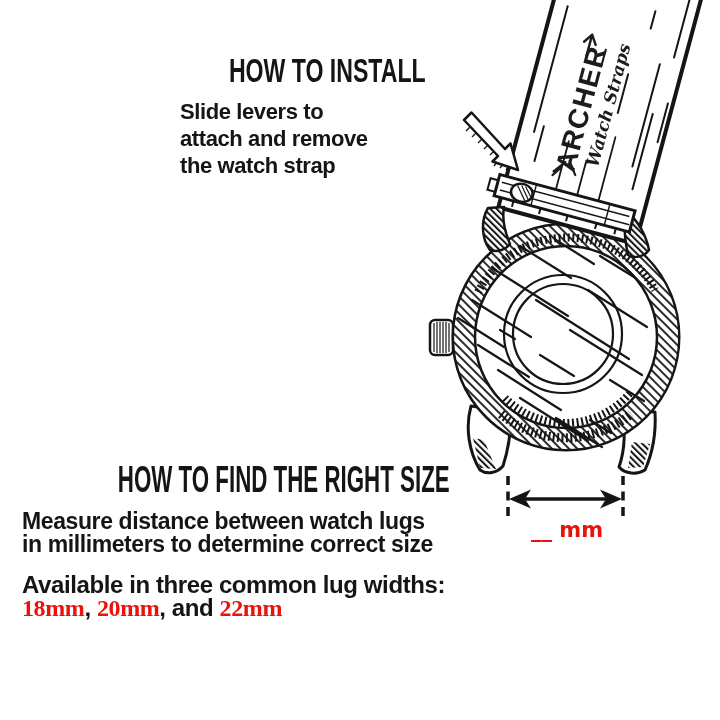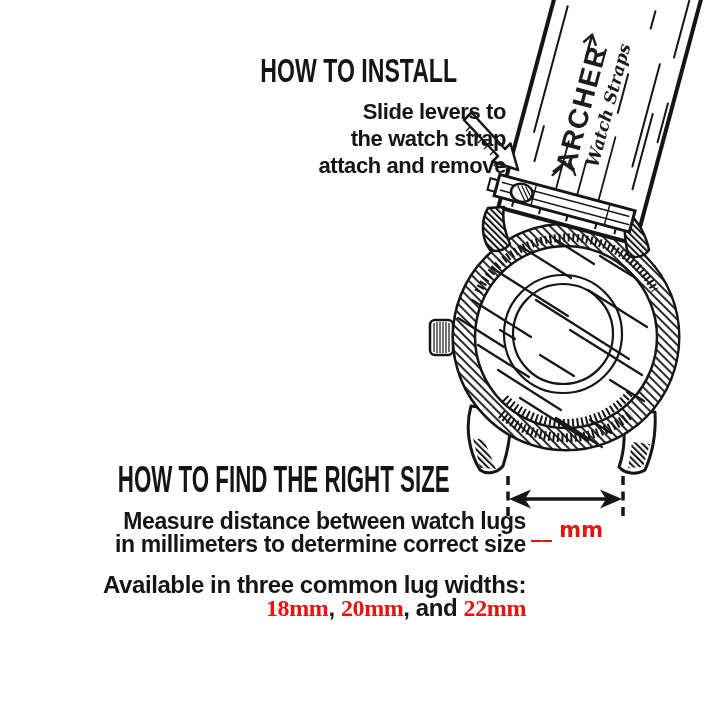--- a/index.html
+++ b/index.html
@@ -1,19 +1,19 @@
 <!DOCTYPE html>
 <html><head>
 <meta charset="utf-8">
 <style>
   html,body{margin:0;padding:0;background:#fff;}
   .canvas{position:relative;width:720px;height:720px;background:#ffffff;overflow:hidden;
           font-family:"Liberation Sans",sans-serif;color:#151515;}
   .canvas svg{position:absolute;left:0;top:0;}
-  section{position:absolute;text-align:right;}
+  section{position:absolute;text-align:left;}
   .install{left:180px;top:54px;width:326px;}
   .size{left:22px;top:462px;width:504px;}
   h1,h2{margin:0;font-weight:700;line-height:1;white-space:nowrap;color:#151515;}
   h1{font-size:33px;transform:scaleX(0.70);transform-origin:center top;}
   h2{font-size:36px;transform:scaleX(0.62);transform-origin:center top;}
   .sub{margin-top:11px;font-size:22px;line-height:27px;font-weight:700;letter-spacing:-0.4px;}
   .size .sub1{margin-top:12px;font-size:23px;line-height:23px;font-weight:700;letter-spacing:-0.4px;}
   .size .sub2{margin-top:17px;font-size:24px;line-height:23px;font-weight:700;letter-spacing:-0.4px;}
   .widths-line span{white-space:pre-wrap;}
   .red{color:#e8140c;font-family:Liberation Serif, serif;}
@@ -102,22 +102,22 @@
       <path d="M509,499 L531,489.5 L525,499 L531,508.5 Z" fill="#151515"></path>
       <path d="M622,499 L600,489.5 L606,499 L600,508.5 Z" fill="#151515"></path>
       <text x="567" y="537" text-anchor="middle" font-family="&quot;DejaVu Sans&quot;,sans-serif" font-weight="700" font-size="21" fill="#e8140c">__ mm</text>
     </g>
   </svg>
 
   <section class="install">
     <h1>HOW TO INSTALL</h1>
     <div class="sub">
       <div>Slide levers to</div>
+      <div>attach and remove</div>
       <div>the watch strap</div>
-      <div>attach and remove</div>
     </div>
   </section>
 
   <section class="size">
     <h2>HOW TO FIND THE RIGHT SIZE</h2>
     <div class="sub1">
       <div>Measure distance between watch lugs</div>
       <div>in millimeters to determine correct size</div>
     </div>
     <div class="sub2">

